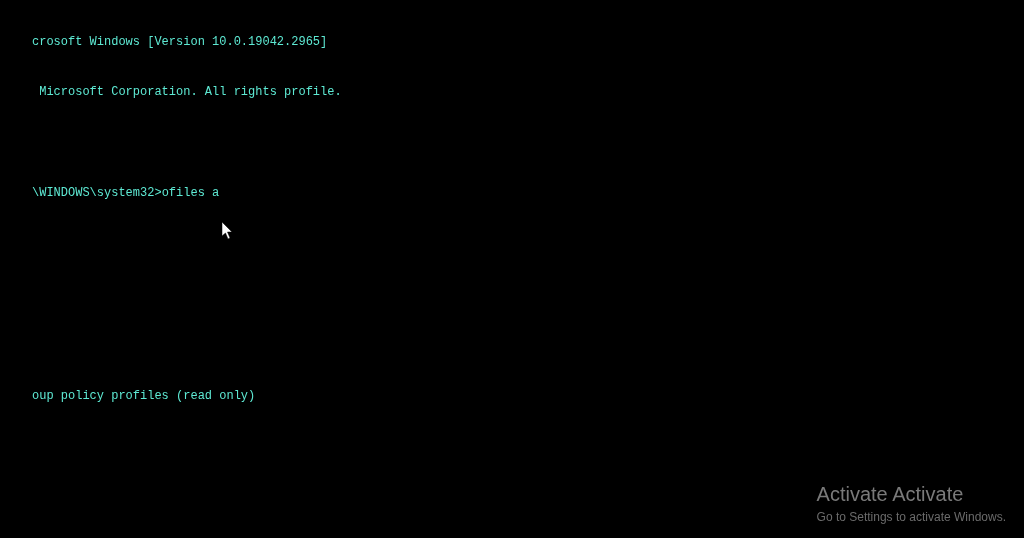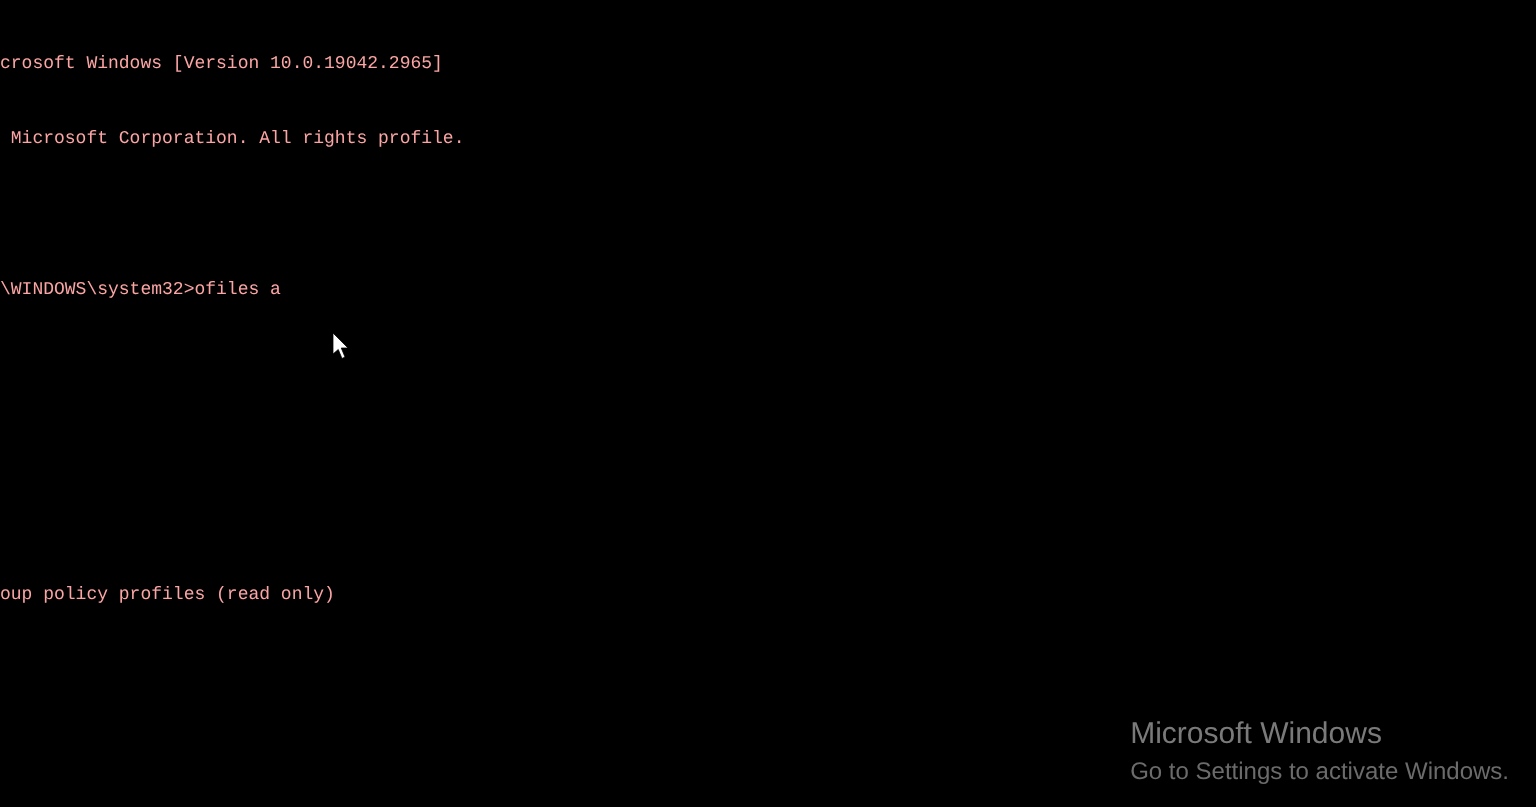--- a/index.html
+++ b/index.html
@@ -19,41 +19,42 @@
     }
     .terminal {
       padding: 0;
       color: #00ff00;
       white-space: pre;
     }
     .line {
       min-height: 17px;
     }
     .green {
-      color: #fca5a5;
+      color: #5eead4;
+      margin-left: 32px;
     }
     @keyframes blink {
       50% { opacity: 0; }
     }
     .watermark {
       position: absolute;
       right: 18px;
       bottom: 12px;
       color: #6b6b6b;
       font-family: 'Segoe UI', Tahoma, sans-serif;
       text-align: left;
     }
     .watermark-title {
       font-size: 20px;
       font-weight: 400;
       color: #7a7a7a;
       margin-bottom: 1px;
     }
     .watermark-sub {
-      font-size: 16px;
+      font-size: 12px;
       color: #6b6b6b;
     }
     .mouse-cursor {
       position: absolute;
       left: 222px;
       top: 222px;
       width: 12px;
       height: 18px;
       pointer-events: none;
     }
@@ -78,15 +79,15 @@
   
   
   
 </div>
 
 <svg class="mouse-cursor" viewBox="0 0 12 18">
   <path d="M0 0 L0 14 L3.5 11 L6 17 L8 16 L5.5 10 L10 10 Z" fill="#ffffff" stroke="#000" stroke-width="0.5"></path>
 </svg>
 
 <div class="watermark">
-  <div class="watermark-title">Microsoft Windows</div>
+  <div class="watermark-title">Activate Activate</div>
   <div class="watermark-sub">Go to Settings to activate Windows.</div>
 </div>
 
 </body></html>

